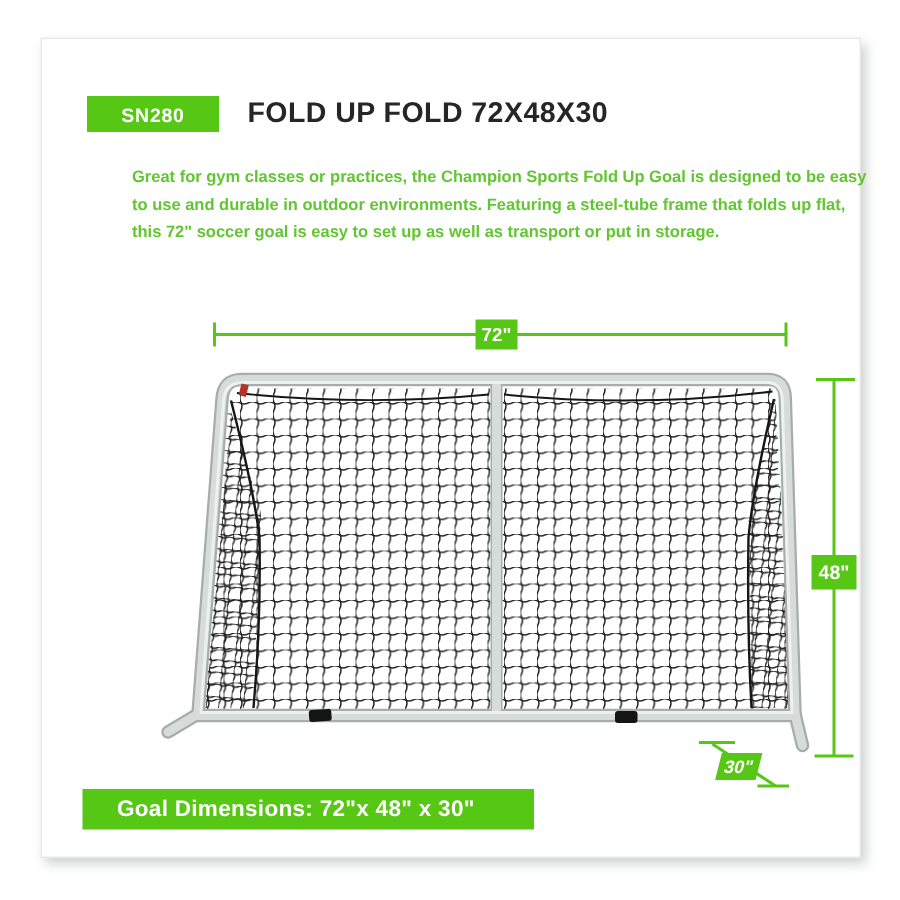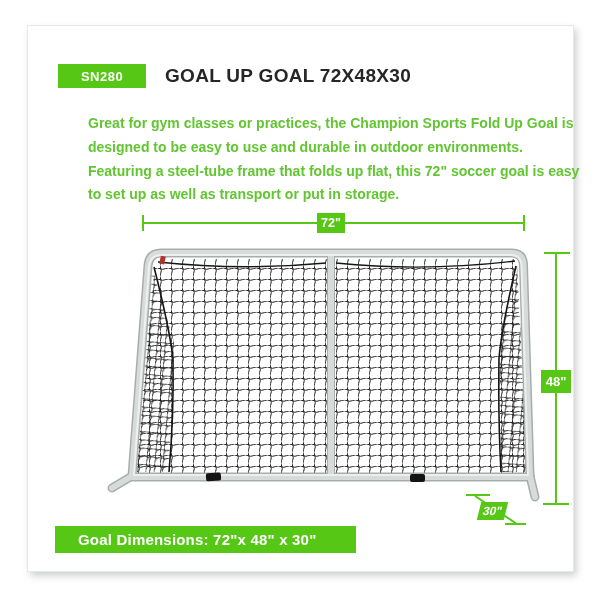--- a/index.html
+++ b/index.html
@@ -19,21 +19,21 @@
     display:flex;align-items:center;justify-content:center;
   }
   .page-title{
     position:absolute;left:137px;top:38px;height:24px;
     display:flex;align-items:center;
     color:#262626;font-size:19px;font-weight:bold;letter-spacing:.3px;
     white-space:nowrap;
   }
   .description{
     position:absolute;left:60px;top:72px;width:492px;
-    color:var(--text_green,#62c532);font-size:14px;font-weight:bold;
+    color:var(--text_green,#62c532);font-size:11px;font-weight:bold;
     line-height:1.7;
   }
   .figure{position:absolute;left:0;top:0;width:600px;height:600px;pointer-events:none;}
   .dim-label{
     position:absolute;background:var(--accent,#56c715);color:#ffffff;
     font-weight:bold;display:flex;align-items:center;justify-content:center;
     z-index:3;
   }
   .dim-label.w72{left:289px;top:187px;width:28px;height:20px;font-size:12.5px;}
   .dim-label.h48{left:513px;top:344px;width:30px;height:23px;font-size:13px;}
@@ -117,21 +117,21 @@
         <path d="M516,227 L542,227"></path>
         <path d="M515,478 L541,478"></path>
 
         <path d="M447,470 L489,498"></path>
         <path d="M438,469 L462,469"></path>
         <path d="M477,498 L498,498"></path>
       </g>
     </svg>
 
     <div class="sku-badge">SN280</div>
-    <div class="page-title">GOAL UP GOAL 72X48X30</div>
+    <div class="page-title">FOLD UP FOLD 72X48X30</div>
 
     <p class="description">Great for gym classes or practices, the Champion Sports Fold Up Goal is designed to be easy to use and durable in outdoor environments. Featuring a steel-tube frame that folds up flat, this 72" soccer goal is easy to set up as well as transport or put in storage.</p>
 
     <div class="dim-label w72">72"</div>
     <div class="dim-label h48">48"</div>
     <div class="dim-label d30">30"</div>
 
     <div class="banner">Goal Dimensions: 72"x 48" x 30"</div>
   </div>
 </div>

